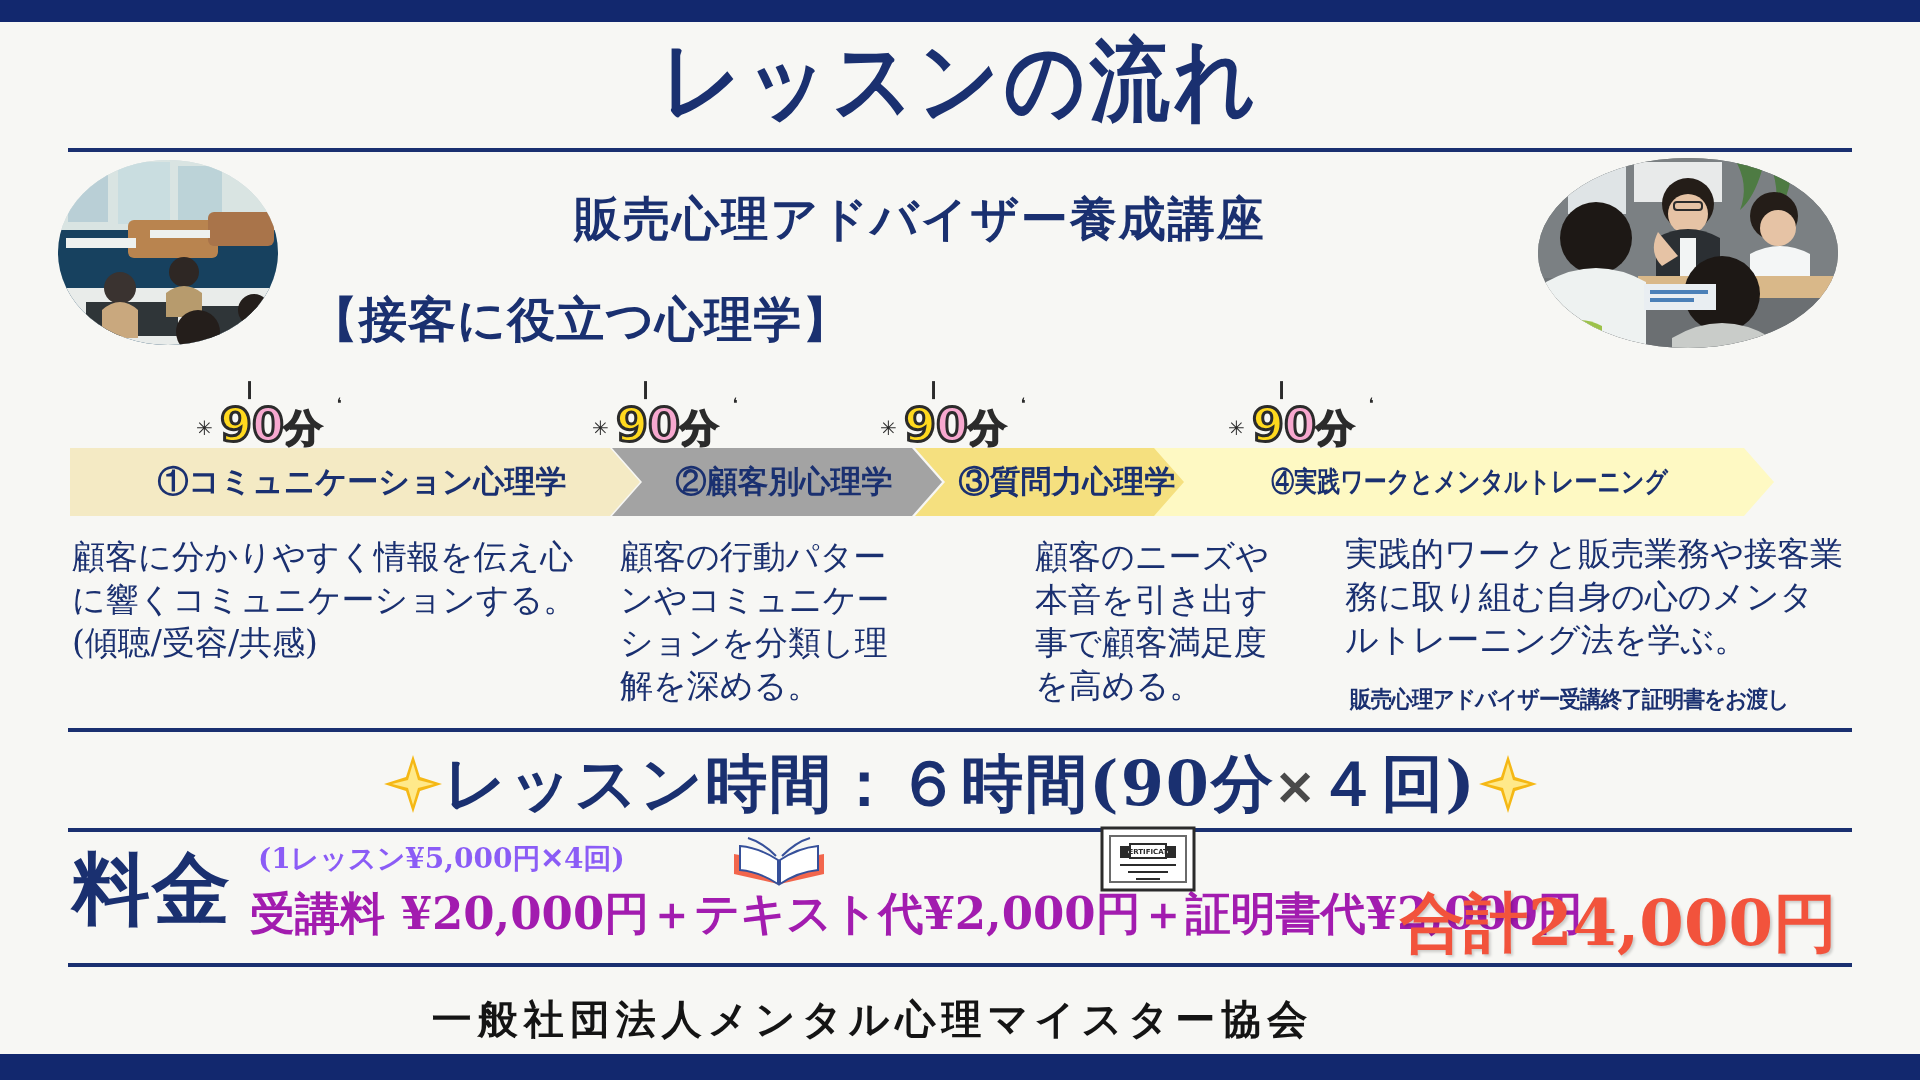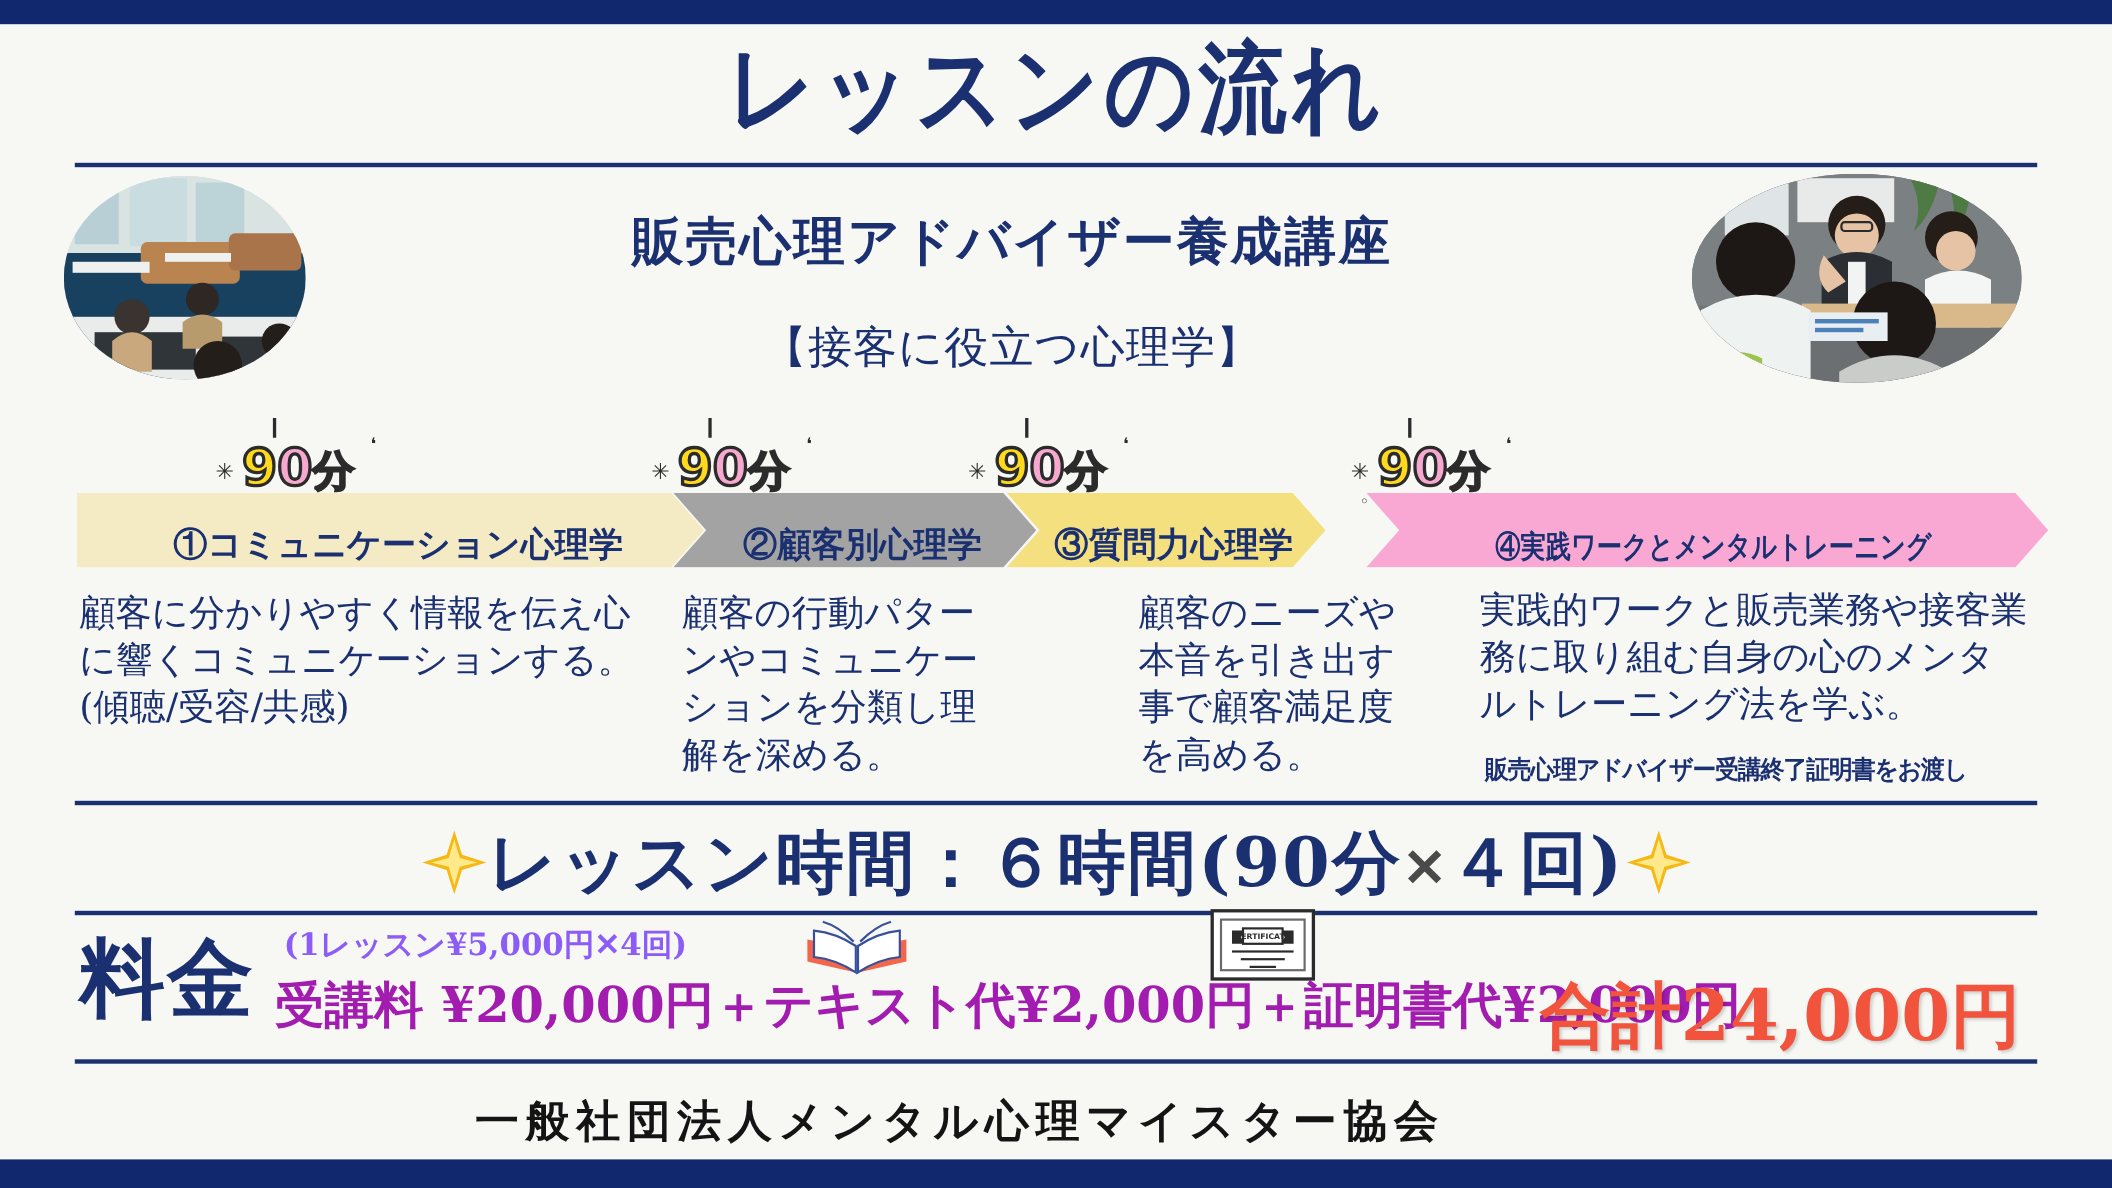--- a/index.html
+++ b/index.html
@@ -41,30 +41,30 @@
 
   
   .course-title {
     position:absolute; top:188px; left:310px; width:1220px;
     text-align:center; font-size:47px; font-weight:bold;
     color:#1a3070; letter-spacing:2px;
     font-family:"DejaVu Serif", serif;
   }
   .course-sub {
     position:absolute; top:288px; left:310px; width:1220px;
-    text-align:center; font-size:40px; font-weight:normal;
+    font-size:48px; font-weight:bold;
     color:#1a3070; letter-spacing:1px;
     font-family:"DejaVu Serif", serif;
   }
 
   
   .steps { position:absolute; top:448px; left:70px; width:1790px; height:68px; }
   .chev {
     position:absolute; height:68px;
-    display:flex; align-items:flex-end; justify-content:center;
+    display:flex; align-items:center; justify-content:center;
     clip-path: polygon(0 0, calc(100% - 30px) 0, 100% 50%, calc(100% - 30px) 100%, 0 100%, 30px 50%);
   }
   .chev:first-child { clip-path: polygon(0 0, calc(100% - 30px) 0, 100% 50%, calc(100% - 30px) 100%, 0 100%); }
   .chev-label {
     font-size:31px; font-weight:bold; color:#1a3070;
     font-family:"DejaVu Serif", serif; white-space:nowrap;
     padding-left:14px;
   }
   .chev-label.narrow { font-size:28px; transform:scaleX(0.82); }
 
@@ -225,21 +225,21 @@
 <div class="steps">
   <div class="chev" id="chev0" style="left: 0px; width: 570px; background: rgb(244, 234, 196);">
     <span class="chev-label">①コミュニケーション心理学</span>
   </div>
   <div class="chev" id="chev1" style="left: 542px; width: 330px; background: #a3a3a3;">
     <span class="chev-label">②顧客別心理学</span>
   </div>
   <div class="chev" id="chev2" style="left: 845px; width: 290px; background: rgb(245, 224, 127);">
     <span class="chev-label">③質問力心理学</span>
   </div>
-  <div class="chev" id="chev3" style="left: 1172px; width: 620px; background: #f9a8d4;">
+  <div class="chev" id="chev3" style="left: 1084px; width: 620px; background: #fef9c3;">
     <span class="chev-label narrow">④実践ワークとメンタルトレーニング</span>
   </div>
 </div>
 
 <div class="desc d1">顧客に分かりやすく情報を伝え心に響くコミュニケーションする。(傾聴/受容/共感)</div>
 <div class="desc d2">顧客の行動パターンやコミュニケーションを分類し理解を深める。</div>
 <div class="desc d3">顧客のニーズや本音を引き出す事で顧客満足度を高める。</div>
 <div class="desc d4">実践的ワークと販売業務や接客業務に取り組む自身の心のメンタルトレーニング法を学ぶ。</div>
 <div class="cert-note">販売心理アドバイザー受講終了証明書をお渡し</div>
 

